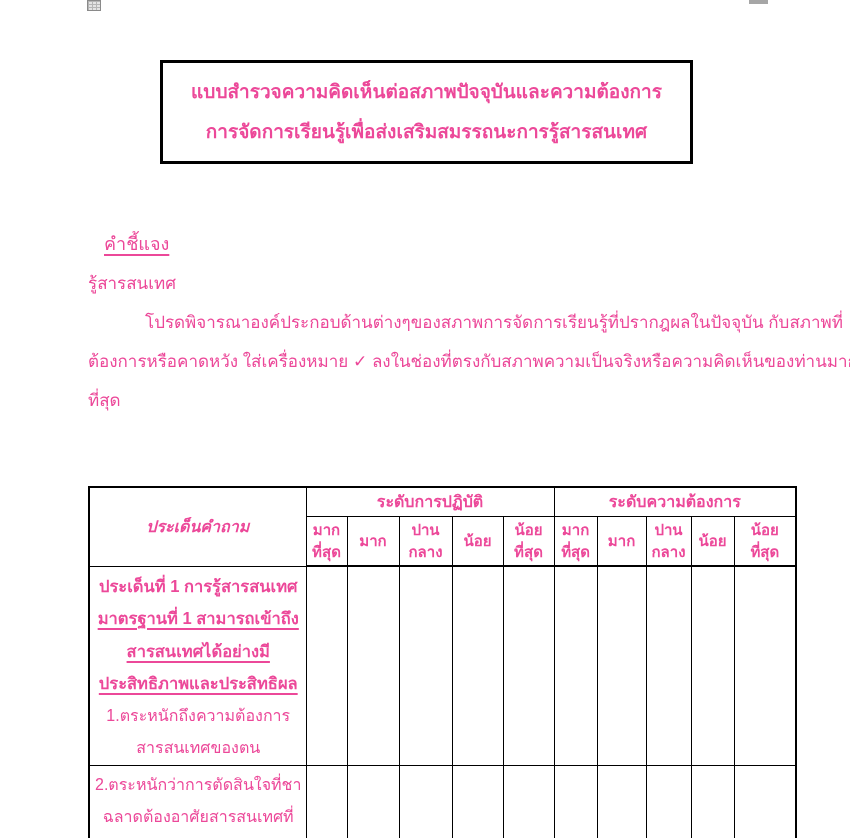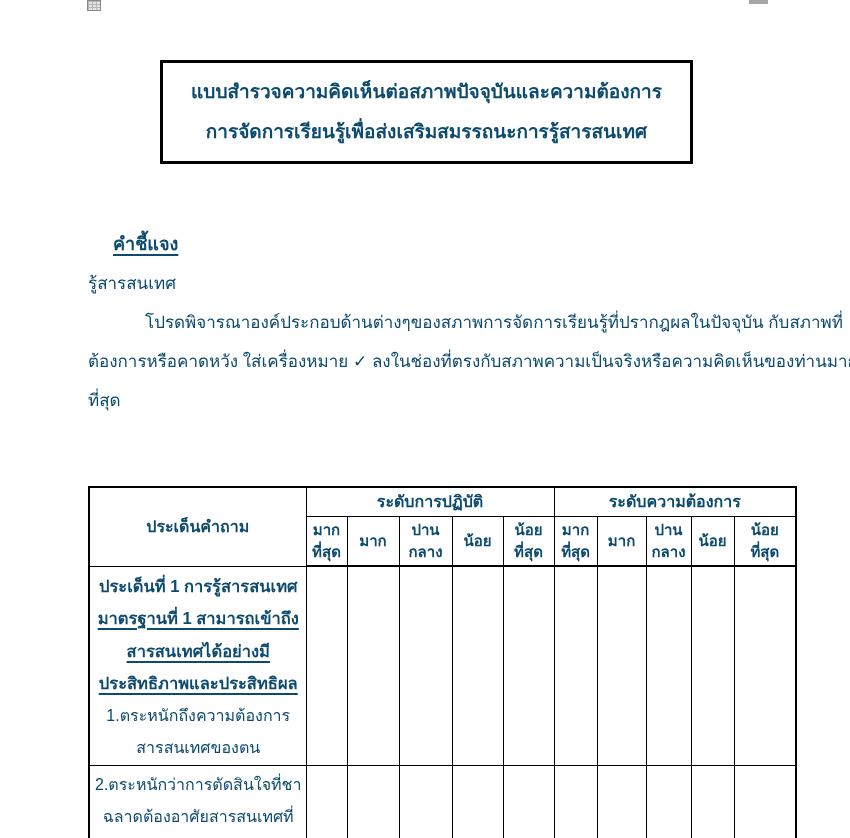--- a/index.html
+++ b/index.html
@@ -1,18 +1,18 @@
 <!DOCTYPE html>
 <html lang="th"><head>
 <meta charset="utf-8">
 <style>
   html,body{margin:0;padding:0;background:#ffffff;}
   .page{
     position:relative;width:850px;height:838px;background:#ffffff;overflow:hidden;
-    font-family:"Liberation Sans",sans-serif;color:#0c4a6e;
+    font-family:"Liberation Sans",sans-serif;color:#ec4899;
   }
 
   
   .table-handle{
     position:absolute;left:87px;top:0;width:14px;height:11px;
     border:1px solid #8a8a8a;background:#e3e3e3;box-sizing:border-box;
     background-image:linear-gradient(#b5b5b5 1px,transparent 1px),
                      linear-gradient(90deg,#b5b5b5 1px,transparent 1px);
     background-size:4px 3px;
   }
@@ -24,39 +24,39 @@
   .title-box{
     position:absolute;left:160px;top:60px;width:533px;height:104px;
     border:3px solid #000;box-sizing:border-box;
     display:flex;flex-direction:column;justify-content:center;align-items:center;
     font-weight:bold;font-size:19px;line-height:40px;text-align:center;
   }
 
   
   .instructions{position:absolute;left:88px;top:224px;width:712px;font-size:17px;}
   .instr-heading{
-    font-weight:bold;text-decoration:underline;text-underline-offset:4px;
-    text-decoration-thickness:1.5px;font-size:18px;margin-left:25px;line-height:40px;
+    font-weight:normal;text-decoration:underline;text-underline-offset:4px;
+    text-decoration-thickness:1.5px;font-size:18px;margin-left:16px;line-height:40px;
   }
   .line{line-height:39px;white-space:nowrap;}
   .line.indent{padding-left:57px;}
 
   
   table.survey{
     position:absolute;left:88px;top:486px;width:707px;
     border-collapse:collapse;table-layout:fixed;
     border:2px solid #000;font-size:16px;
   }
   .survey th,.survey td{border:1px solid #000;padding:0;box-sizing:border-box;}
   .survey thead th{font-weight:bold;text-align:center;vertical-align:middle;}
   tr.r-group{height:29px;}
   tr.r-group th{font-size:16px;margin-top:28px;}
   tr.r-sub{height:50px;}
   tr.r-sub th{font-size:15px;line-height:22px;white-space:pre-line;border-bottom:2px solid #000;}
-  th.q-head{font-size:17px;}
+  th.q-head{font-size:17px;font-style:italic;}
   tr.r-body1{height:193px;}
   tr.r-body2{height:130px;}
   td.q-cell{vertical-align:top;text-align:center;padding:3px 4px 0 5px;}
   .q-line{line-height:32.5px;font-size:16px;white-space:nowrap;overflow:hidden;}
   .q-line.bold{font-weight:bold;font-size:16.5px;}
   .q-line.bu{
     font-weight:bold;font-size:16.5px;text-decoration:underline;
     text-underline-offset:4px;text-decoration-thickness:1.5px;
   }
   td.rating{background:#ffffff;}

